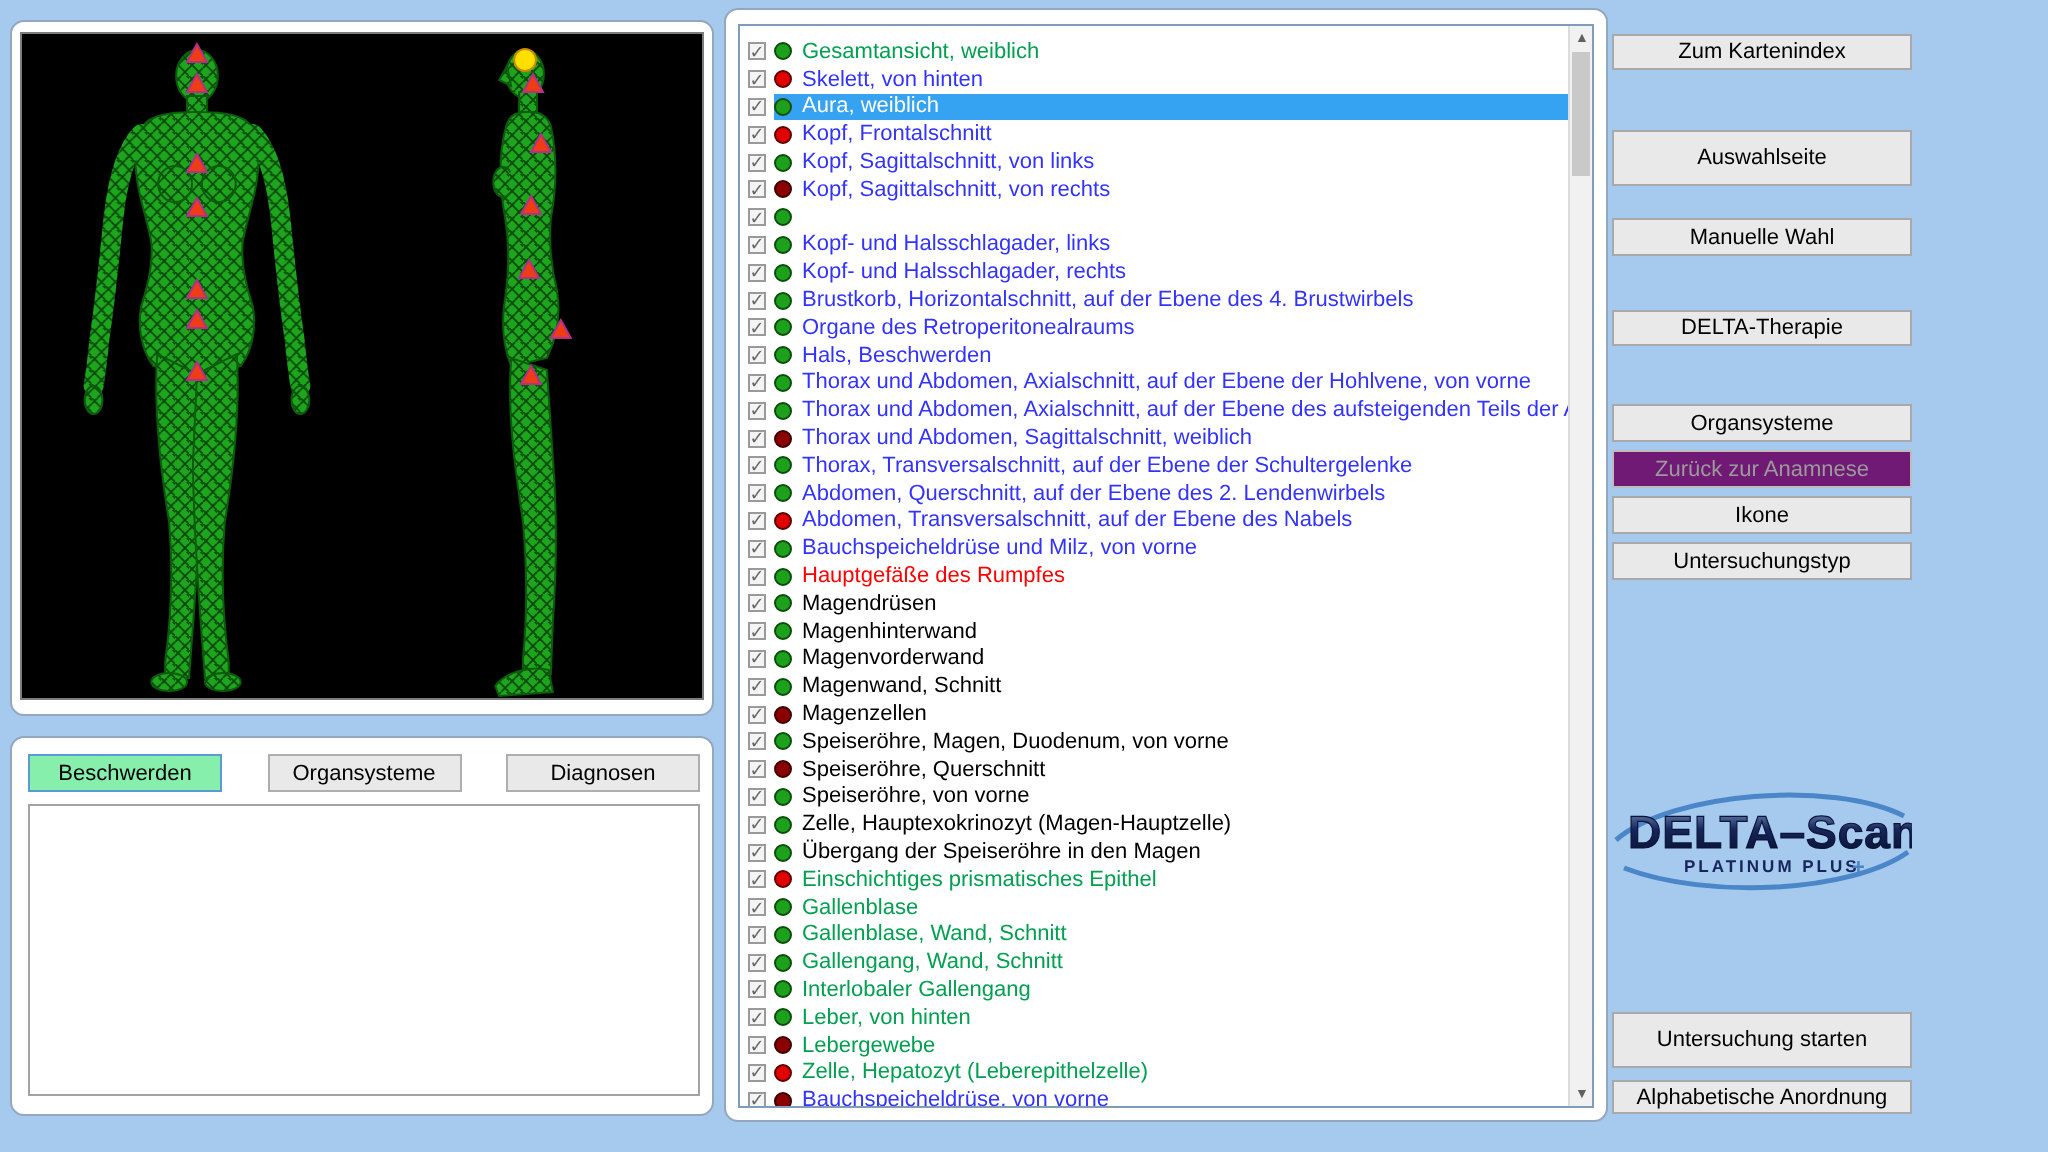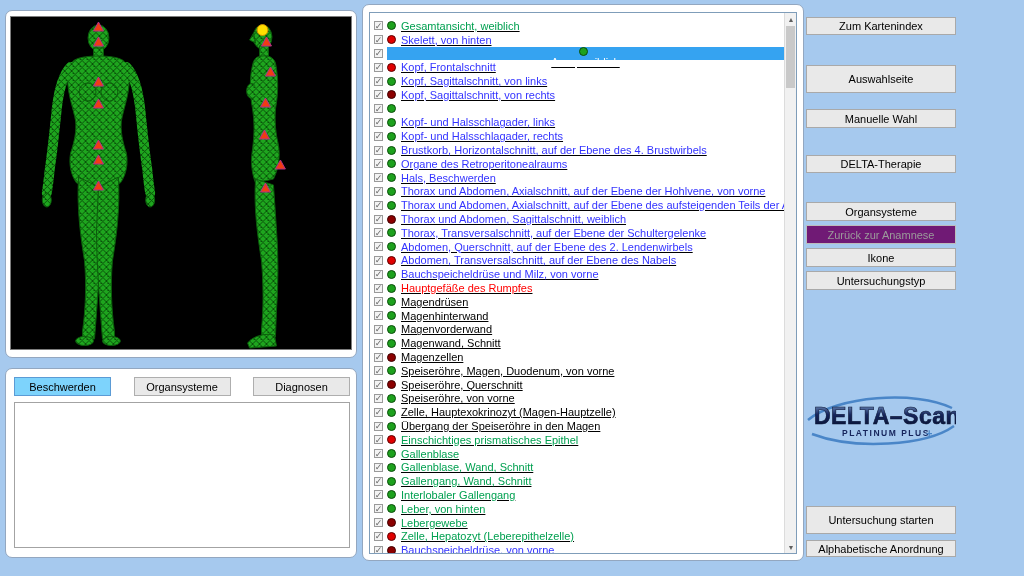--- a/index.html
+++ b/index.html
@@ -8,33 +8,33 @@
   .frame{position:absolute;background:#ffffff;border:1px solid #93a7c0;border-radius:7px;box-sizing:border-box;}
   
   #body-frame{left:5px;top:10px;width:352px;height:348px;}
   #body-canvas{position:absolute;left:4px;top:5px;width:342px;height:334px;background:#000;border:1px solid #7d7d7d;box-sizing:border-box;}
   #body-svg{width:100%;height:100%;display:block;}
   
   #notes-frame{left:5px;top:368px;width:352px;height:190px;}
   #tab-row{position:absolute;left:8px;top:8px;width:336px;display:flex;justify-content:space-between;}
   .tab-btn{width:97px;height:19px;background:#e9e9e9;border:1px solid #aeaeae;
     font-size:11px;color:#000;display:flex;align-items:center;justify-content:center;cursor:default;box-sizing:border-box;}
-  .tab-btn.active{background:#7dd3fc;border:1px solid #5b9bd5;}
+  .tab-btn.active{background:#86efac;border:1px solid #5b9bd5;}
   #notes-box{position:absolute;left:8px;top:33px;width:336px;height:146px;background:#fff;
     border:1px solid #a3a3a3;box-sizing:border-box;font-size:11px;resize:none;outline:none;}
   
   #list-frame{left:362px;top:4px;width:442px;height:557px;}
   #organ-list{position:absolute;left:6px;top:7px;width:428px;height:542px;background:#fff;
     border:1px solid #7f9db9;box-sizing:border-box;overflow:hidden;}
   #rows{position:absolute;left:0;top:0;right:12px;bottom:0;padding-top:6px;overflow:hidden;}
   .row{height:13.8px;display:flex;align-items:center;font-size:11px;white-space:nowrap;}
   .cbx{width:9px;height:9px;margin:0 4px 0 4px;border:1px solid #9a9a9a;background:#f4f4f4;
     font-size:9px;line-height:8px;color:#666;display:flex;align-items:center;justify-content:center;flex:0 0 auto;box-sizing:border-box;}
-  .hl{flex:1;display:flex;align-items:center;height:100%;text-decoration:underline;}
-  .row.selected .hl{background:#35a3f1;flex-direction:column;}
+  .hl{flex:1;display:flex;align-items:center;height:100%;}
+  .row.selected .hl{background:#35a3f1;}
   .row.selected .lbl{color:#fff;}
   .dot{width:9px;height:9px;border-radius:50%;margin-right:5px;flex:0 0 auto;box-sizing:border-box;}
   .dot-green{background:#1da11d;border:1px solid #0b4d0b;}
   .dot-red{background:#e00000;border:1px solid #5c0000;}
   .dot-darkred{background:#8b0000;border:1px solid #3d0000;}
   .t-blue{color:#3333ff;} .t-green{color:#00a050;} .t-red{color:#ff0000;} .t-black{color:#000;}
   
   #scrollbar{position:absolute;top:0;right:0;width:12px;height:100%;background:#f1f1f1;border-left:1px solid #dcdcdc;box-sizing:border-box;}
   .scroll-arrow{position:absolute;left:0;width:12px;height:12px;display:flex;align-items:center;justify-content:center;
     font-size:7px;color:#606060;background:#f1f1f1;}

